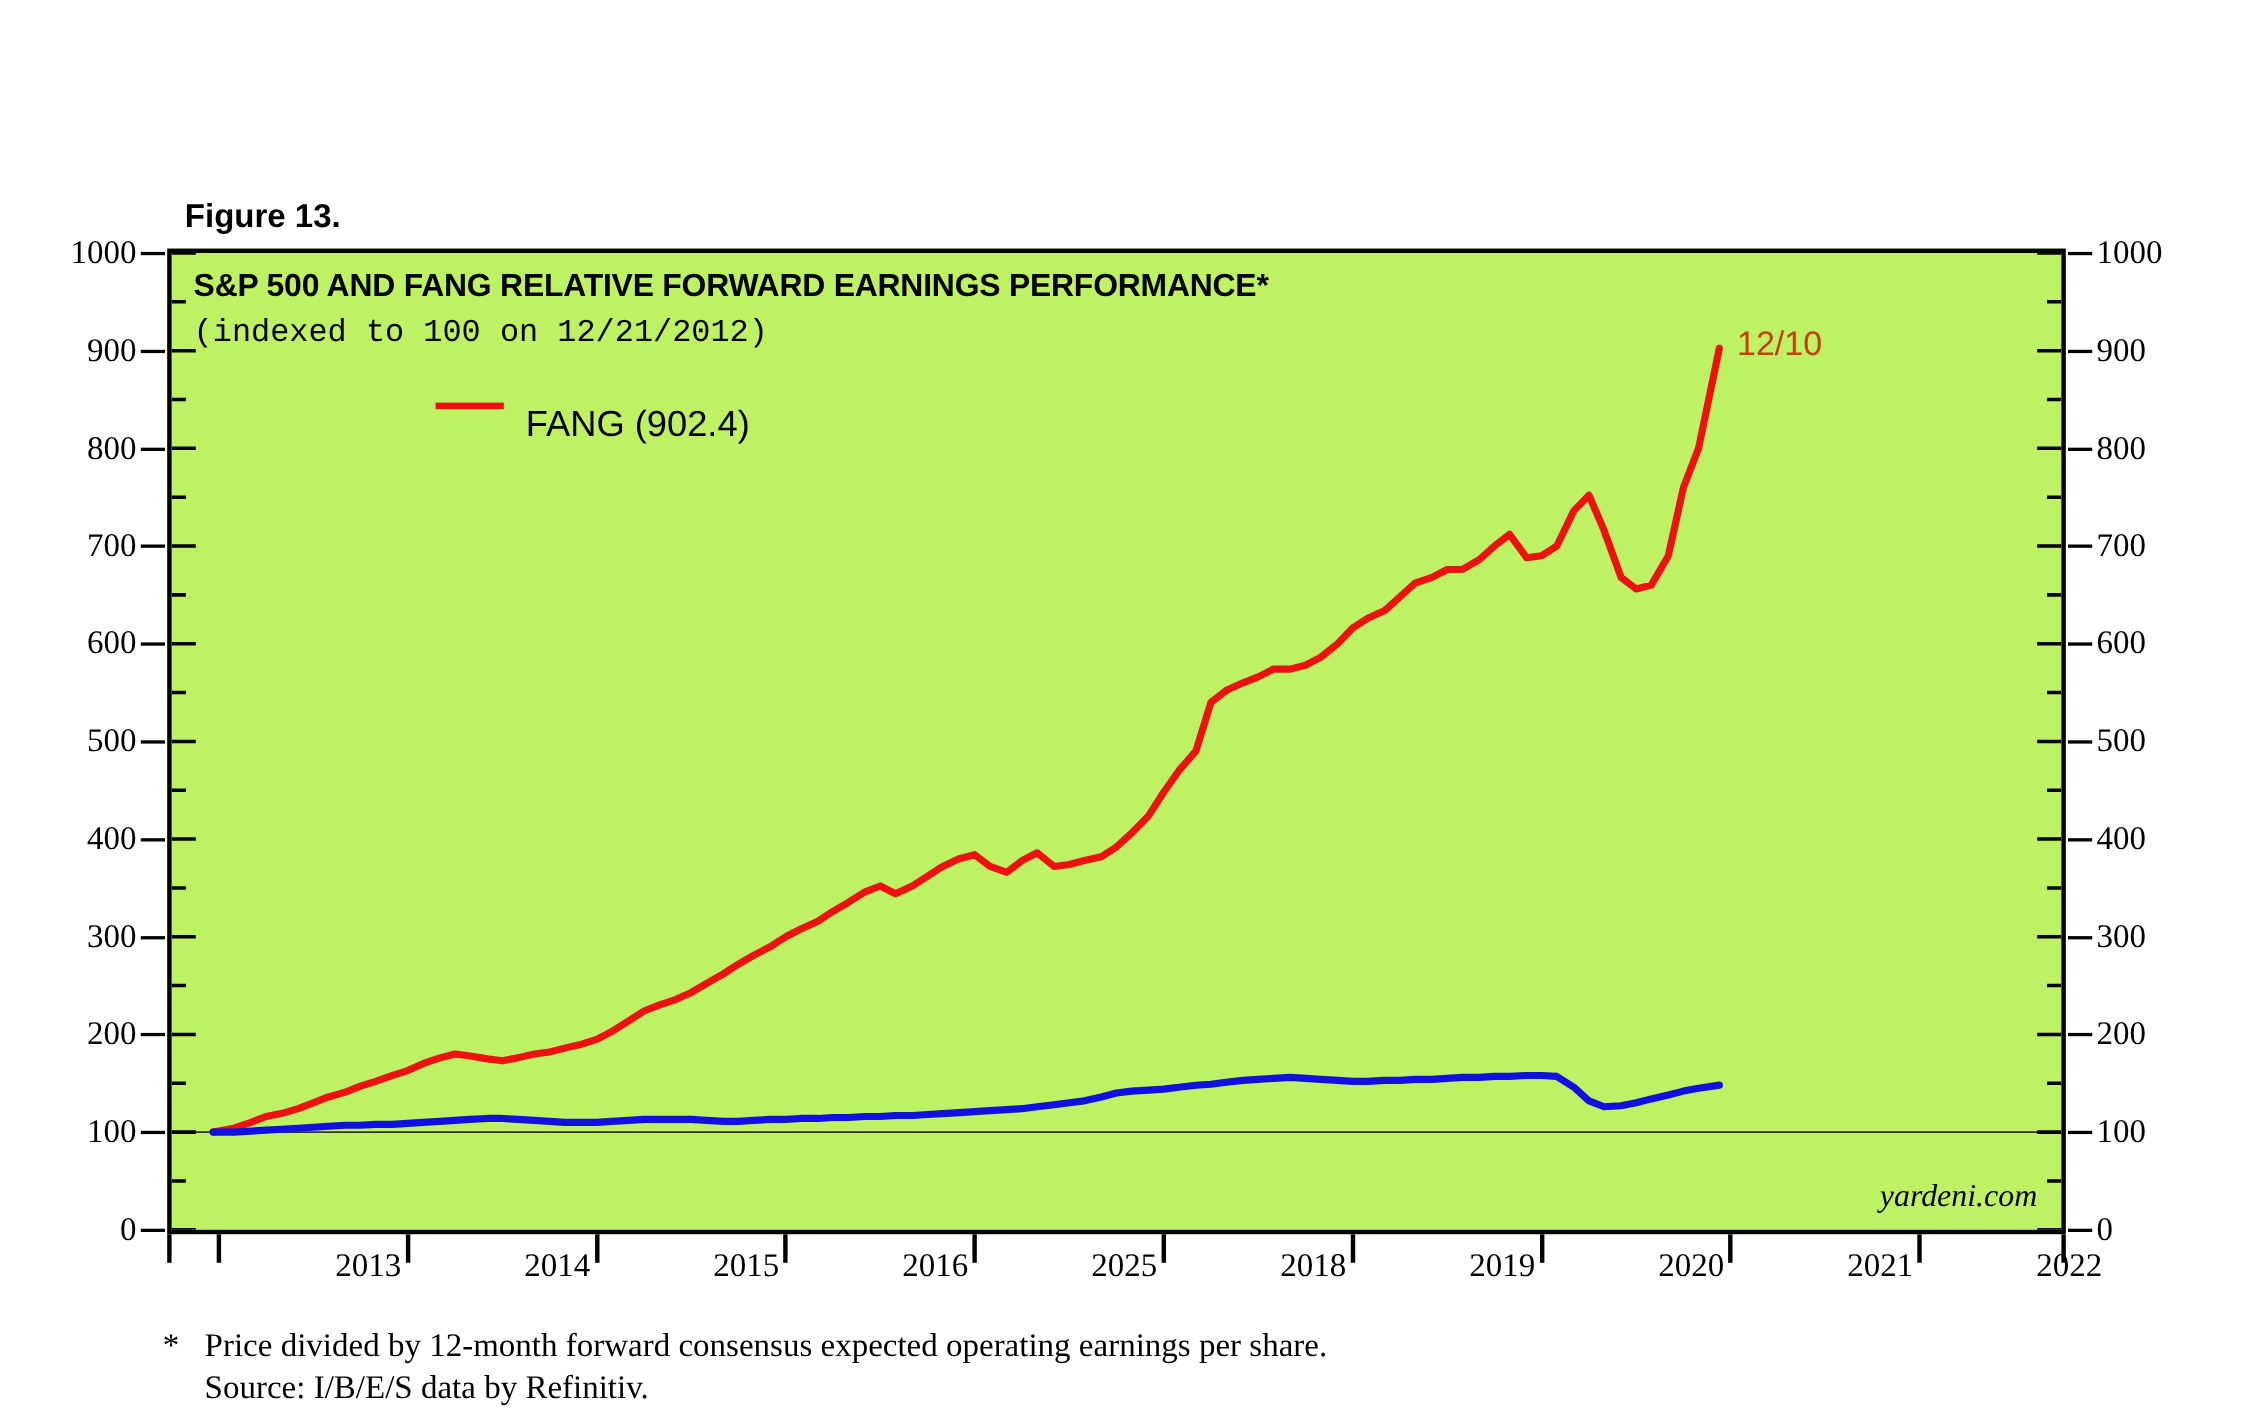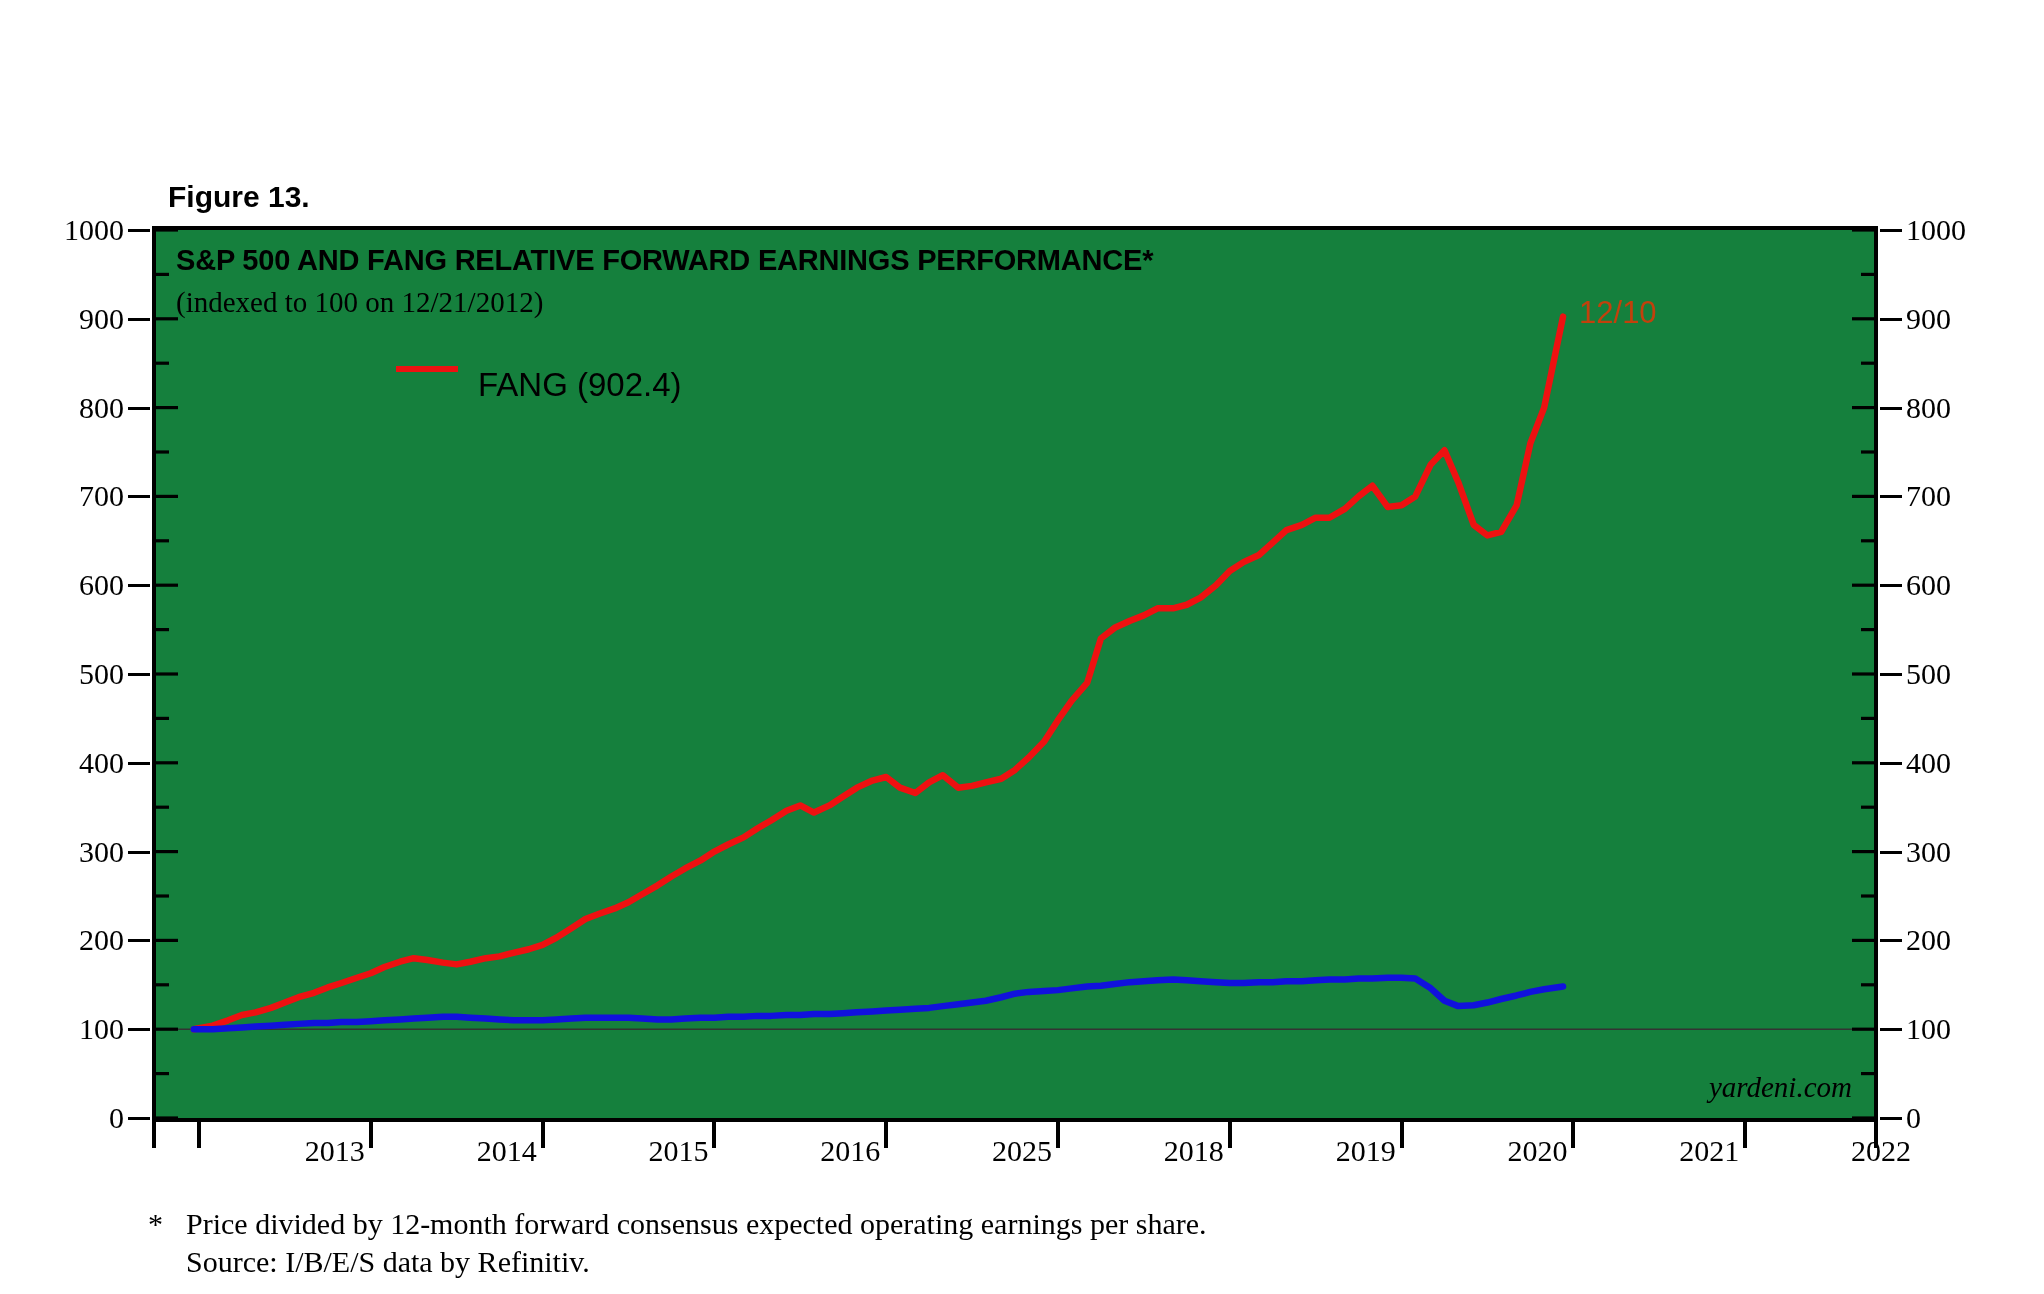--- a/index.html
+++ b/index.html
@@ -28,39 +28,39 @@
     font-weight:bold;
     font-size:30px;
     color:#000;
   }
 
   
   #chart-frame{
     position:absolute;
     left:152px;top:226px;
     width:1726px;height:896px;
-    background:#15803d;
+    background:#bef264;
     border:4px solid #000;
     box-sizing:border-box;
   }
 
   #plot-svg{position:absolute;left:0;top:0;width:100%;height:100%;display:block;}
 
   .panel-title{
     position:absolute;left:20px;top:14px;
     font-family:"Liberation Sans", sans-serif;
     font-weight:bold;
     font-size:29px;
     color:#000;
     white-space:nowrap;
     letter-spacing:-0.2px;
   }
   .panel-subtitle{
     position:absolute;left:20px;top:56px;
-    font-family:Liberation Serif, serif;
+    font-family:Liberation Mono, monospace;
     font-size:29px;
     color:#000;
     white-space:nowrap;
   }
 
   .watermark{
     position:absolute;right:22px;bottom:14px;
     font-family:"Liberation Serif", serif;
     font-style:italic;
     font-size:29px;

